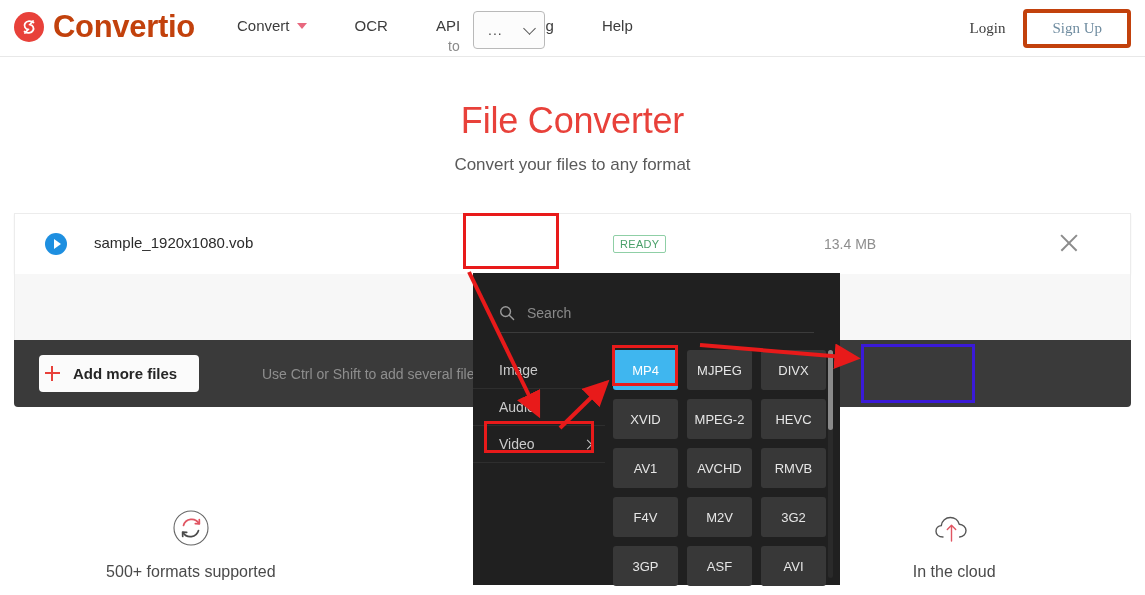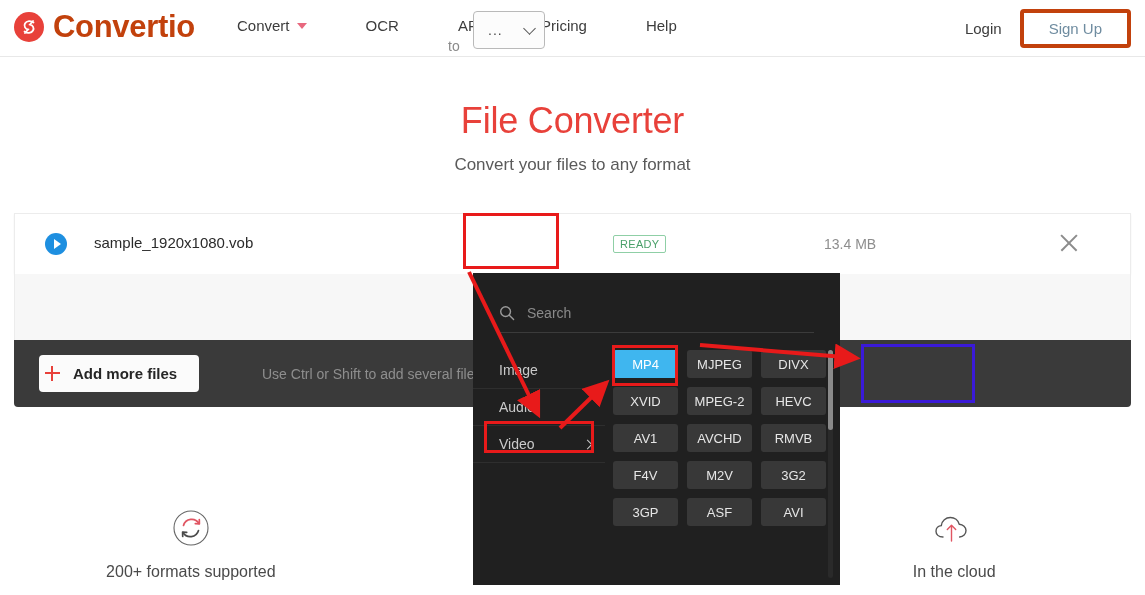--- a/index.html
+++ b/index.html
@@ -23,31 +23,31 @@
   .logo-mark {
     width: 30px; height: 30px; border-radius: 50%;
     background: #e8413a; position: relative;
     display: flex; align-items: center; justify-content: center;
   }
   .logo-mark svg { display: block; }
   .logo-text {
     font-size: 31px; font-weight: bold; color: #c2410c;
     letter-spacing: -0.3px;
   }
-  .nav { position: absolute; left: 215px; top: 13px; display: flex; align-items: center; gap: 15px; }
+  .nav { position: absolute; left: 215px; top: 13px; display: flex; align-items: center; gap: 4px; }
   .nav-item {
     font-size: 15px; color: #3c3c3c; padding: 4px 22px;
     cursor: pointer; display: flex; align-items: center; gap: 7px;
     white-space: nowrap;
   }
   .caret-down {
     width: 0; height: 0; border-left: 5px solid transparent;
     border-right: 5px solid transparent; border-top: 6px solid #e8687e;
   }
-  .auth { position: absolute; right: 14px; top: 9px; display: flex; align-items: center; gap: 18px; }
+  .auth { position: absolute; right: 14px; top: 9px; display: flex; align-items: center; gap: 18px; font-family: Liberation Serif, serif; }
   .login-link { font-size: 15px; color: #3c3c3c; cursor: pointer; }
   .signup-btn {
     font-size: 15px; color: #6f8ca0; background: #fff;
     border: 4px solid #c2410c; border-radius: 4px;
     padding: 7px 25px; cursor: pointer;
   }
 
   
   .hero { position: absolute; top: 100px; left: 0; width: 1145px; text-align: center; }
   .hero h1 {
@@ -162,21 +162,21 @@
   .dd-cat .cchev {
     width: 7px; height: 7px; border-right: 1.6px solid #c8c8c8; border-bottom: 1.6px solid #c8c8c8;
     transform: rotate(-45deg);
   }
 
   .dd-grid {
     position: absolute; left: 140px; top: 77px; width: 213px;
     display: flex; flex-wrap: wrap; gap: 9px 9px;
   }
   .fmt {
-    width: 65px; height: 28px; background: #383838; border-radius: 3px;
+    width: 65px; height: 40px; background: #383838; border-radius: 3px;
     display: flex; align-items: center; justify-content: center;
     font-size: 13px; color: #e6e6e6; cursor: pointer;
   }
   .fmt.sel { background: #3fb6ef; color: #fff; }
   .dd-scroll-track {
     position: absolute; right: 7px; top: 77px; width: 5px; height: 228px;
     background: #2a2a2a; border-radius: 3px;
   }
   .dd-scroll-thumb {
     position: absolute; right: 7px; top: 77px; width: 5px; height: 80px;
@@ -261,21 +261,21 @@
     <div class="feature">
       <div class="ficon">
         <svg width="40" height="40" viewBox="0 0 40 40">
           <circle cx="20" cy="20" r="17" fill="none" stroke="#666" stroke-width="1.1"></circle>
           <path d="M12.5 17.5 A8.5 8.5 0 0 1 28 15.5" fill="none" stroke="#e05562" stroke-width="1.7" stroke-linecap="round"></path>
           <path d="M28.3 11.6 L28.4 15.8 L24.3 15.6" fill="none" stroke="#e05562" stroke-width="1.7" stroke-linecap="round" stroke-linejoin="round"></path>
           <path d="M27.5 22.5 A8.5 8.5 0 0 1 12 24.5" fill="none" stroke="#4a4a4a" stroke-width="1.7" stroke-linecap="round"></path>
           <path d="M11.7 28.4 L11.6 24.2 L15.7 24.4" fill="none" stroke="#4a4a4a" stroke-width="1.7" stroke-linecap="round" stroke-linejoin="round"></path>
         </svg>
       </div>
-      <div class="flabel">200+ formats supported</div>
+      <div class="flabel">500+ formats supported</div>
     </div>
     <div class="feature">
       <div class="ficon">
         <svg width="40" height="40" viewBox="0 0 40 40">
           <path d="M22 6 L12 22 H19 L17 34 L28 17 H21 Z" fill="none" stroke="#4a4a4a" stroke-width="1.5" stroke-linejoin="round"></path>
         </svg>
       </div>
       <div class="flabel">Fast and easy</div>
     </div>
     <div class="feature">

